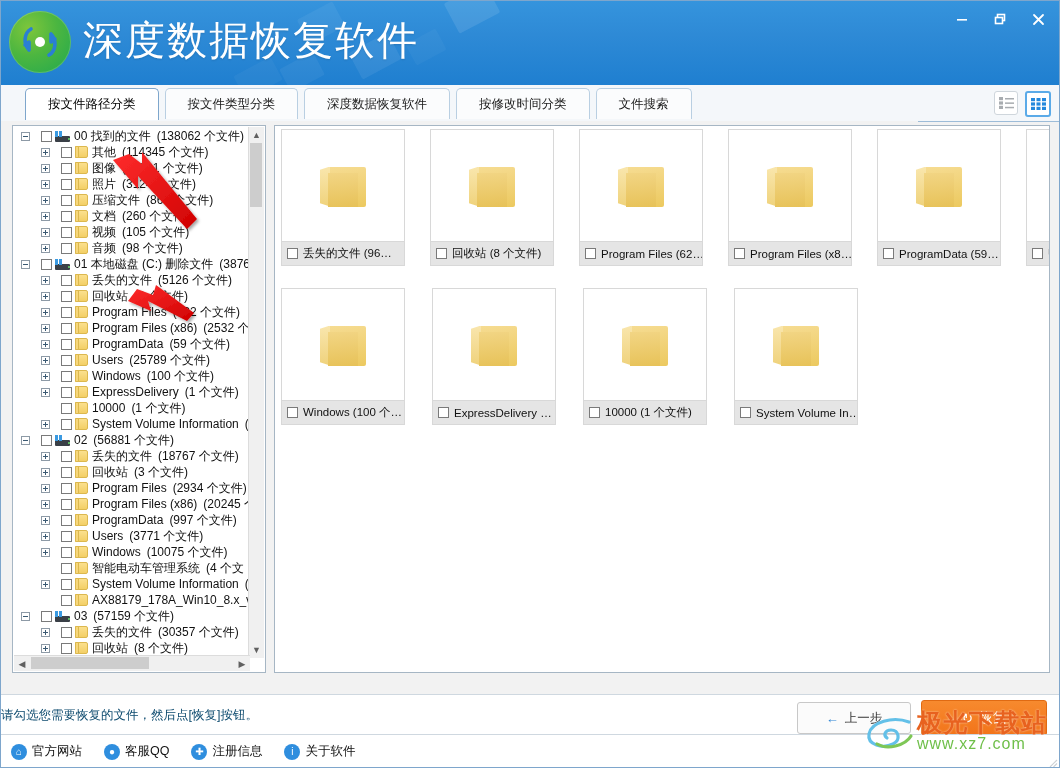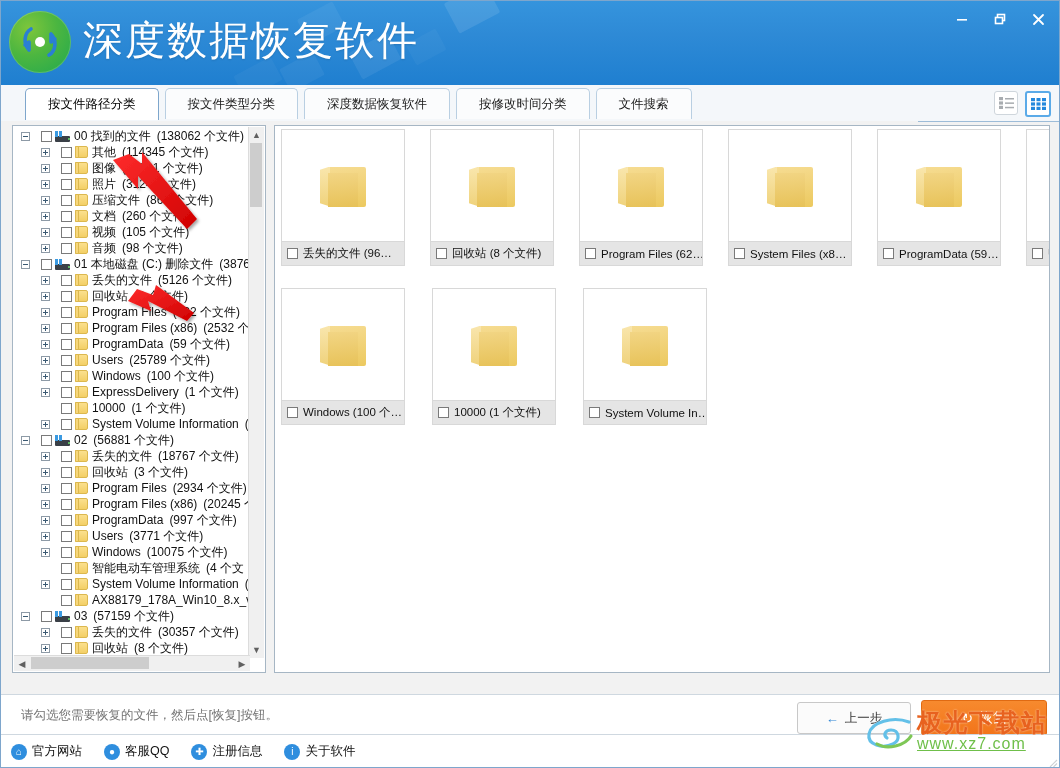--- a/index.html
+++ b/index.html
@@ -108,21 +108,21 @@
       background:linear-gradient(175deg,#f2d584 0%,#e7c258 100%);}
   .caption{width:124px;height:24px;border:1px solid #d8d8d8;border-top:none;
            box-sizing:border-box;display:flex;align-items:center;padding-left:5px;
            background:#e5e5e5;overflow:hidden;}
   .ccb{width:11px;height:11px;border:1px solid #7a7a7a;background:#fff;flex:0 0 auto;margin-right:5px;box-sizing:border-box;}
   .ctext{font-size:11.5px;color:#111;white-space:nowrap;overflow:hidden;}
 
   
   .msgbar{position:absolute;left:0;top:693px;width:1060px;height:40px;background:#ffffff;
           border-top:1px solid #cfd8e0;}
-  .msg{position:absolute;left:20px;top:12px;font-size:12.5px;color:#737373;}
+  .msg{position:absolute;left:0;top:12px;font-size:12.5px;color:#0c4a6e;}
   .btnrow{position:absolute;right:14px;top:5px;display:flex;align-items:center;gap:10px;}
   .btn-prev{height:30px;min-width:84px;padding:0 14px;background:#fbfbfb;border:1px solid #c8c8c8;
             border-radius:3px;display:flex;align-items:center;justify-content:center;gap:6px;
             font-size:12.5px;color:#333;cursor:default;}
   .btn-prev .ar{color:#2f86d6;font-size:13px;}
   .btn-rec{height:34px;min-width:92px;padding:0 16px;background:linear-gradient(180deg,#f78a2e 0%,#f2741a 100%);
            border:1px solid #e06a12;border-radius:3px;display:flex;align-items:center;
            justify-content:center;gap:6px;font-size:13.5px;color:#fff;cursor:default;}
 
   .footer{position:absolute;left:0;top:733px;width:1060px;height:35px;background:#ffffff;
@@ -131,21 +131,21 @@
   .link{display:flex;align-items:center;gap:5px;font-size:12.5px;color:#111;cursor:default;}
   .lico{width:16px;height:16px;border-radius:50%;background:#2f8ede;display:flex;
         align-items:center;justify-content:center;color:#fff;font-size:10px;line-height:1;}
   .version{position:absolute;right:10px;top:11px;font-size:11.5px;color:#333;margin-top:33px;}
   .resize{position:absolute;right:3px;bottom:2px;width:12px;height:12px;opacity:.5;}
 
   
   .wm{position:absolute;right:12px;bottom:14px;pointer-events:none;}
   .wm-top{font-size:25px;font-weight:bold;color:#e8621f;letter-spacing:1px;
           text-shadow:0 0 2px rgba(255,255,255,.7);white-space:nowrap;}
-  .wm-url{font-size:16px;color:#6fbf4a;letter-spacing:1px;margin-top:-4px;white-space:nowrap;text-decoration:underline;}
+  .wm-url{font-size:16px;color:#6fbf4a;letter-spacing:1px;margin-top:-4px;white-space:nowrap;}
   .wm-swirl{position:absolute;left:-54px;top:8px;width:52px;height:40px;}
 
   
   .arrowlayer{position:absolute;left:0;top:0;width:1060px;height:768px;pointer-events:none;}
 </style>
 </head>
 <body>
 
 <div class="app">
 
@@ -661,21 +661,21 @@
             <div class="cell">
               <div class="thumb">
                 <div class="fold">
                   <span class="back"></span>
                   <span class="tab2"></span>
                   <span class="fr"></span>
                 </div>
               </div>
               <div class="caption">
                 <span class="ccb"></span>
-                <span class="ctext">System Files (x8…</span>
+                <span class="ctext">Program Files (x8…</span>
               </div>
             </div>
             <div class="cell">
               <div class="thumb">
                 <div class="fold">
                   <span class="back"></span>
                   <span class="tab2"></span>
                   <span class="fr"></span>
                 </div>
               </div>
@@ -697,20 +697,33 @@
               <div class="thumb">
                 <div class="fold">
                   <span class="back"></span>
                   <span class="tab2"></span>
                   <span class="fr"></span>
                 </div>
               </div>
               <div class="caption">
                 <span class="ccb"></span>
                 <span class="ctext">Windows (100 个…</span>
+              </div>
+            </div>
+            <div class="cell">
+              <div class="thumb">
+                <div class="fold">
+                  <span class="back"></span>
+                  <span class="tab2"></span>
+                  <span class="fr"></span>
+                </div>
+              </div>
+              <div class="caption">
+                <span class="ccb"></span>
+                <span class="ctext">ExpressDelivery …</span>
               </div>
             </div>
             <div class="cell">
               <div class="thumb">
                 <div class="fold">
                   <span class="back"></span>
                   <span class="tab2"></span>
                   <span class="fr"></span>
                 </div>
               </div>

